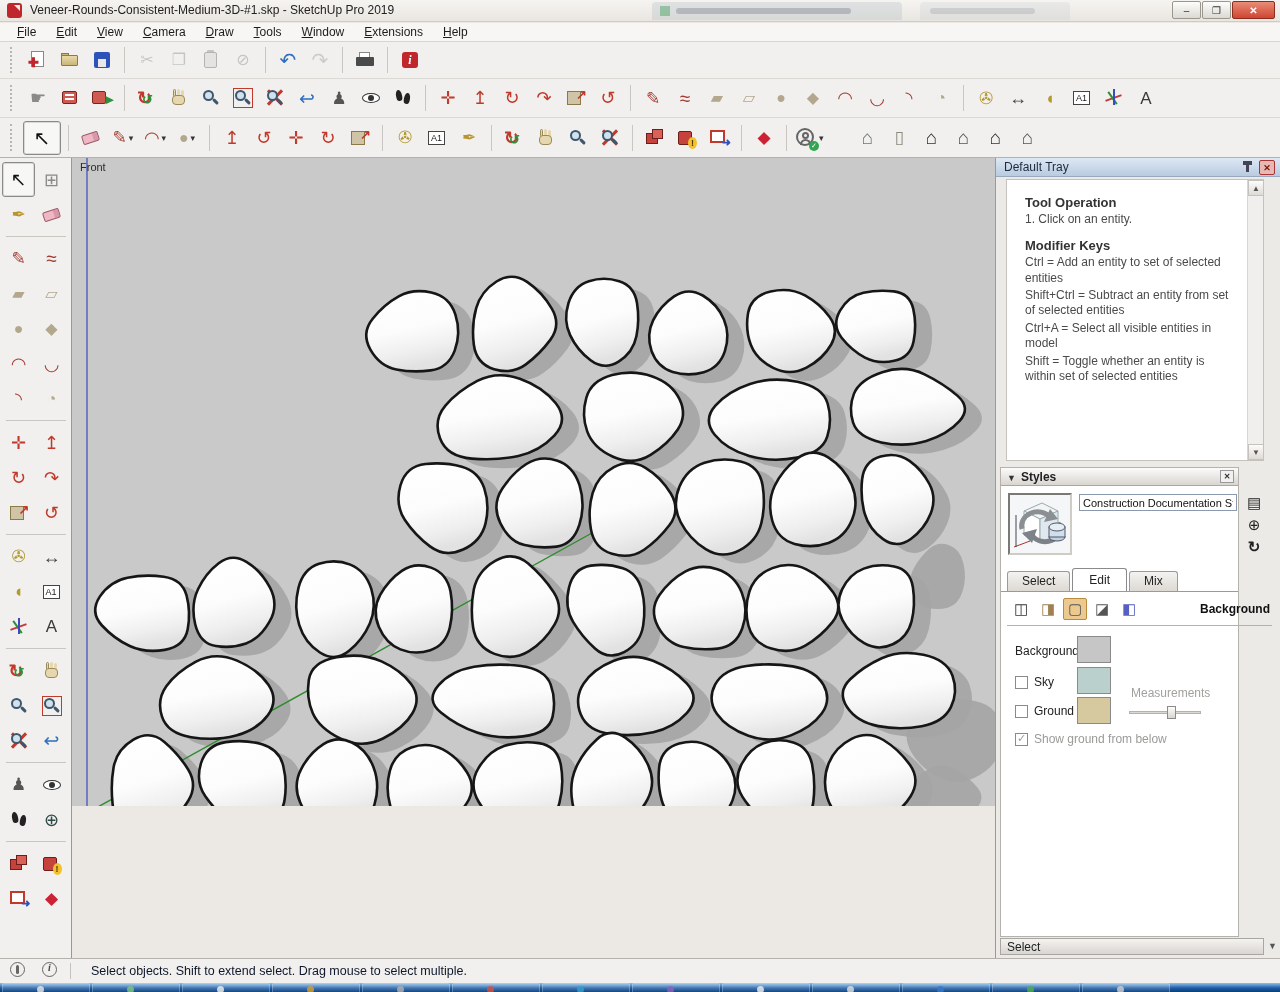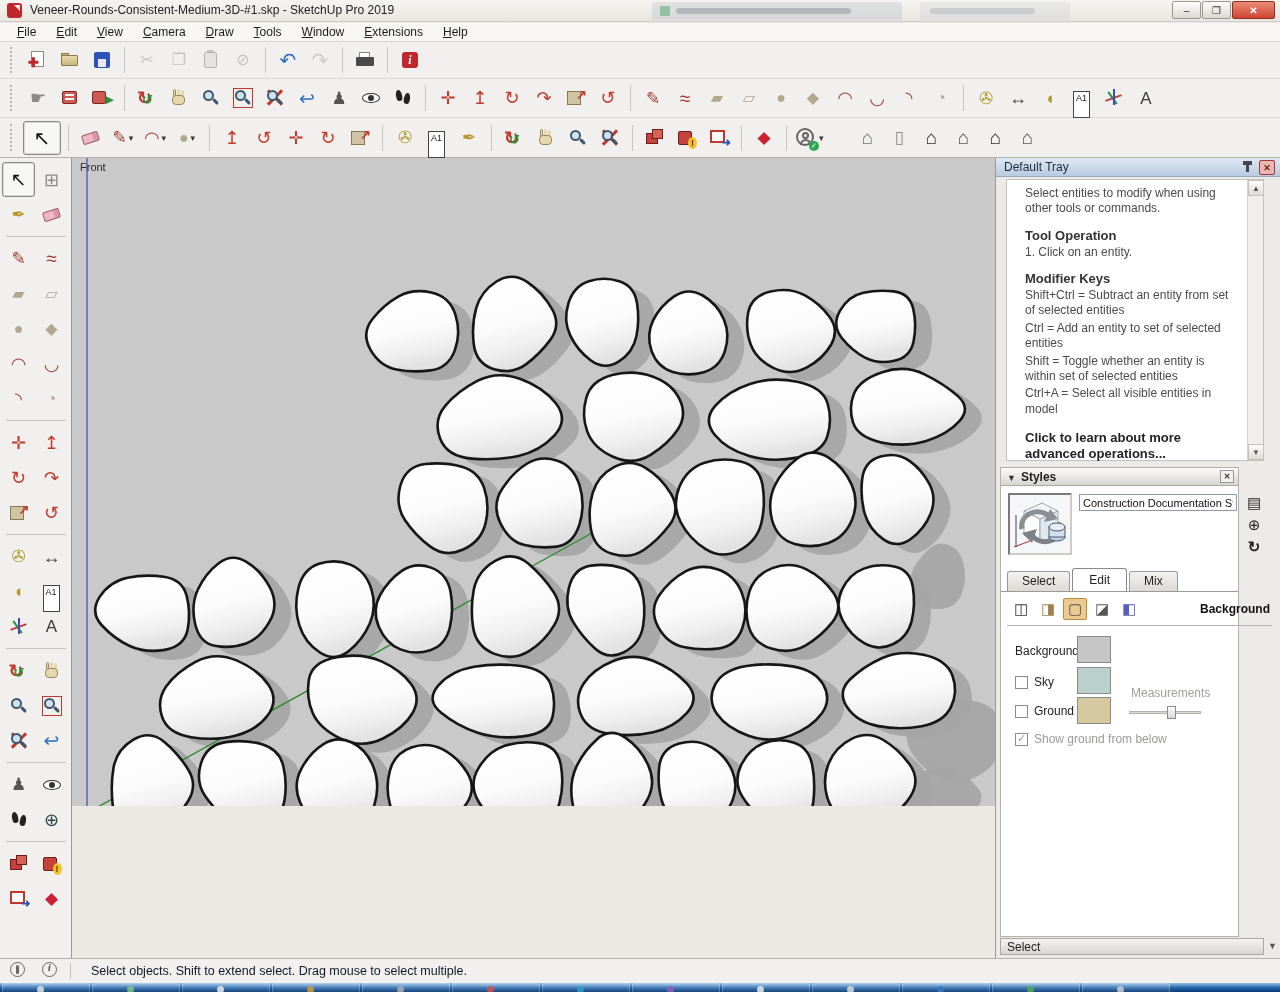--- a/index.html
+++ b/index.html
@@ -67,21 +67,21 @@
   .mi-orbit .o2 { left:6px; top:5px; color:#2f8f3a; font-size:13px; font-weight:bold;}
   .lens { left:3px; top:3px; width:11px; height:11px; border:2px solid #3f566b; border-radius:50%; background:#cfe2ef;}
   .tail { left:12px; top:13px; width:7px; height:3px; background:#3f566b; transform:rotate(45deg); border-radius:2px;}
   .mi-magbox .bx { left:1px; top:1px; width:20px; height:20px; border:1.5px solid #c0392b;}
   .mi-magext .xb { left:1px; top:9px; width:20px; height:3px; background:#c0392b; transform:rotate(45deg);}
   .mi-magext .xb2 { left:1px; top:9px; width:20px; height:3px; background:#c0392b; transform:rotate(-45deg);}
   .mi-eye .ey { left:2px; top:6px; width:18px; height:10px; border:1.5px solid #333; border-radius:50%; background:#fff;}
   .mi-eye .pu { left:8px; top:8px; width:6px; height:6px; background:#333; border-radius:50%;}
   .mi-feet .f1 { left:4px; top:3px; width:6px; height:11px; background:#222; border-radius:50% 50% 40% 40%; transform:rotate(-12deg);}
   .mi-feet .f2 { left:12px; top:6px; width:6px; height:11px; background:#222; border-radius:50% 50% 40% 40%; transform:rotate(10deg);}
-  .mi-a1 .a1 { left:2px; top:4px; width:17px; height:27px; border:1px solid #444; background:#fff;
+  .mi-a1 .a1 { left:2px; top:4px; width:17px; height:14px; border:1px solid #444; background:#fff;
      font-size:9px; text-align:center; line-height:12px; color:#222;}
   .mi-axes .axr { left:2px; top:10px; width:17px; height:2px; background:#c23b3b; transform:rotate(-20deg);}
   .mi-axes .axg { left:2px; top:10px; width:15px; height:2px; background:#2f8f3a; transform:rotate(55deg);}
   .mi-axes .axb { left:10px; top:2px; width:2px; height:16px; background:#3b4bbf;}
   .mi-scale .sc { left:2px; top:4px; width:14px; height:14px; background:#cfc4a6; border:1px solid #8a7a4a;}
   .mi-scale .su { right:0; top:0; color:#c0392b; font-size:13px; font-weight:bold;}
   .mi-hand .pa { left:4px; top:8px; width:13px; height:10px; background:#e7d7ae; border:1px solid #9a8a5a; border-radius:4px;}
   .mi-hand .fg { left:5px; top:2px; width:3px; height:8px; background:#e7d7ae; border:1px solid #9a8a5a; border-radius:2px;
      box-shadow:4px 0 0 #e7d7ae, 8px 1px 0 #e7d7ae;}
   .mi-avatar .av { left:1px; top:1px; width:18px; height:18px; border:2px solid #666; border-radius:50%;}
@@ -840,29 +840,27 @@
       <span>Default Tray</span>
       <span id="tray-pin" class="mi mi-pin">
           <i class="ph"></i>
           <i class="pn"></i>
         </span>
       <span id="tray-close">✕</span>
     </div>
 
     <div id="instructor">
       <div id="ins-content">
-          <div class="ins-p">Select entities to modify when using other tools or commands.</div>
           <div class="ins-h">Tool Operation</div>
           <div class="ins-p">1. Click on an entity.</div>
           <div class="ins-h">Modifier Keys</div>
+          <div class="ins-p">Ctrl = Add an entity to set of selected entities</div>
           <div class="ins-p">Shift+Ctrl = Subtract an entity from set of selected entities</div>
-          <div class="ins-p">Ctrl = Add an entity to set of selected entities</div>
+          <div class="ins-p">Ctrl+A = Select all visible entities in model</div>
           <div class="ins-p">Shift = Toggle whether an entity is within set of selected entities</div>
-          <div class="ins-p">Ctrl+A = Select all visible entities in model</div>
-          <div class="ins-link">Click to learn about more advanced operations...</div>
         </div>
       <div id="ins-scroll">
         <div class="scr-btn" style="top:0;">▲</div>
         <div class="scr-btn" style="bottom:0;">▼</div>
       </div>
     </div>
 
     <div id="styles-panel">
       <div id="styles-header">
         <span class="tri">▼</span><span>Styles</span>

